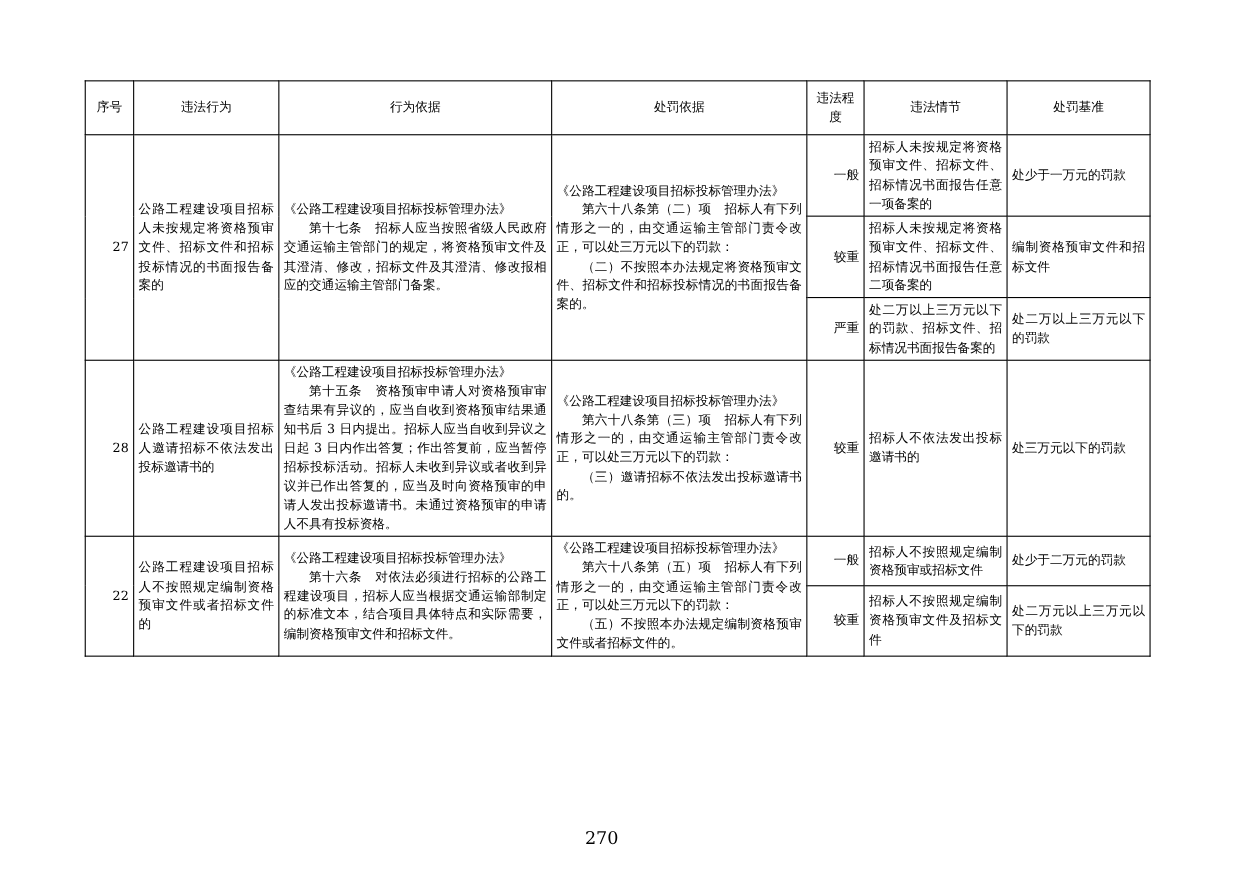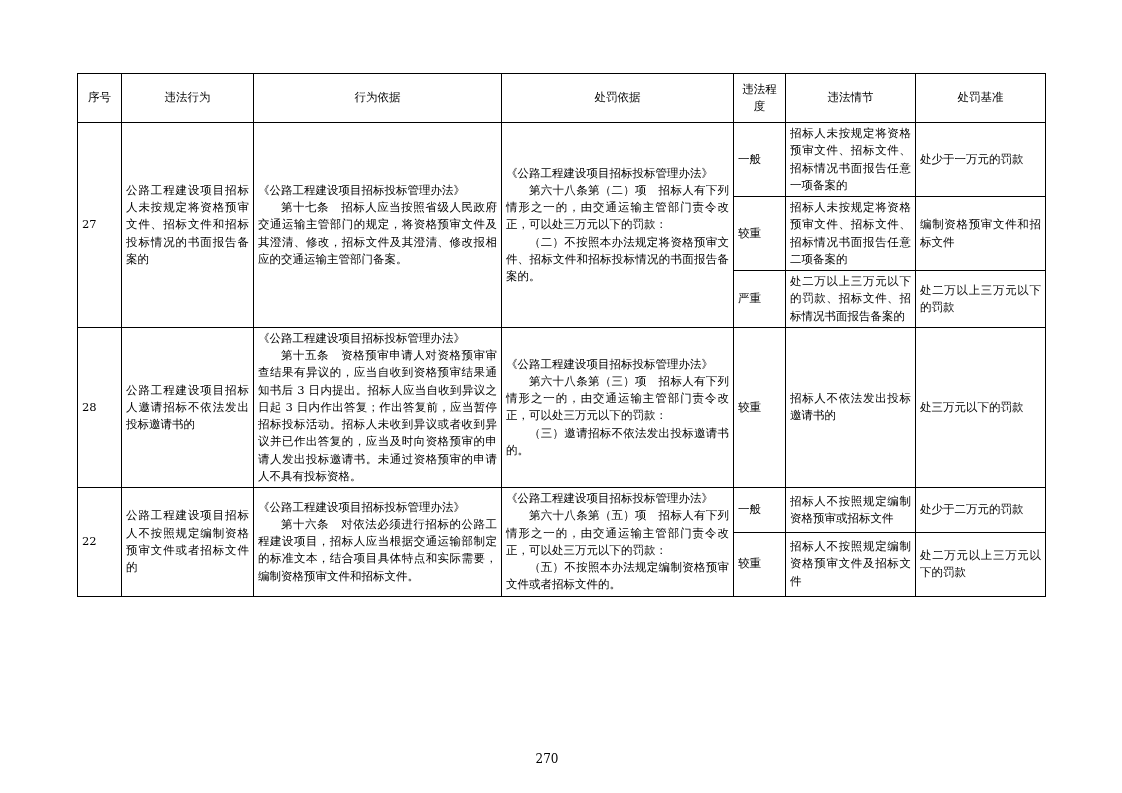--- a/index.html
+++ b/index.html
@@ -52,37 +52,37 @@
   .col-circ { width: 130px; }
   .col-std { width: 130px; }
   .c-just {
     text-align: justify;
     text-justify: inter-ideograph;
   }
   .indent2 { text-indent: 2em; display: block; }
   .nowrap-title { display: block; }
   .cell-pad { padding: 6px 6px; }
   .seq-cell {
-    text-align: left;
+    text-align: right;
     font-size: 12px;
     font-family: "DejaVu Serif", "Liberation Serif", serif;
   }
   .small-cell {
     font-size: 11.5px;
     line-height: 1.5;
     margin-left: 16px;
   }
-  .deg-cell { text-align: left; font-size: 11.5px; }
+  .deg-cell { text-align: right; font-size: 11.5px; }
   .pagenum {
     position: absolute;
     left: 0;
     top: 752px;
     width: 1094px;
     text-align: center;
-    font-size: 12px;
+    font-size: 16px;
     font-family: "DejaVu Serif", "Liberation Serif", serif;
   }
   .hdr-two-line { line-height: 1.2; }
 </style>
 </head>
 <body>
 
 <div class="page">
 
   <table class="doc-table">

